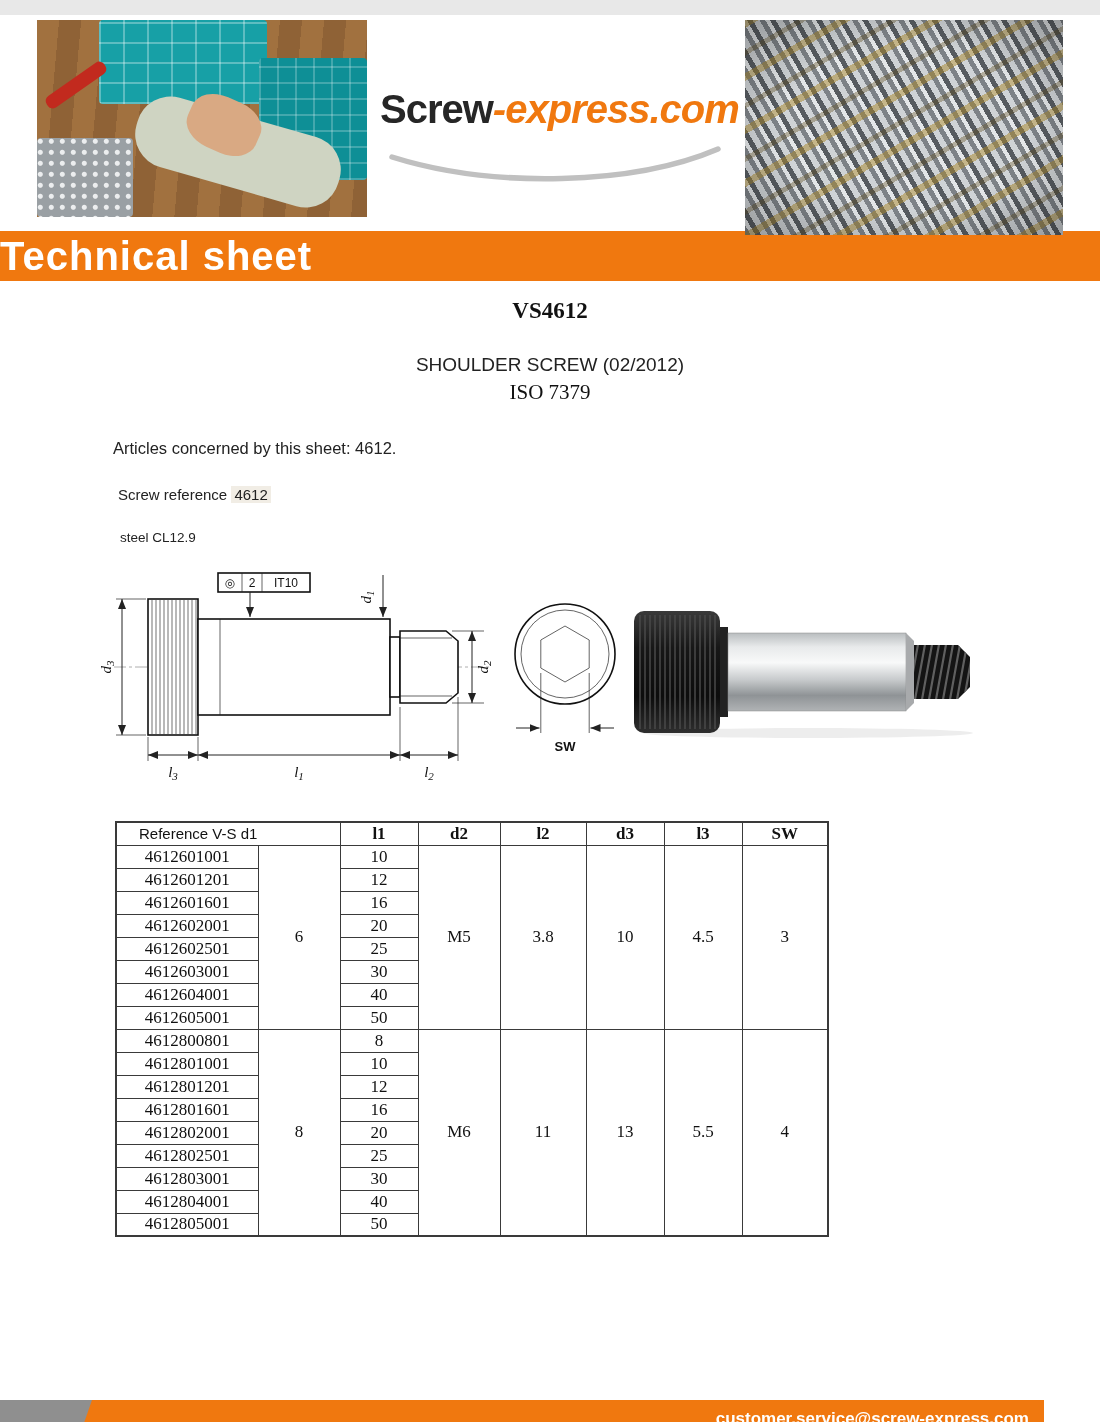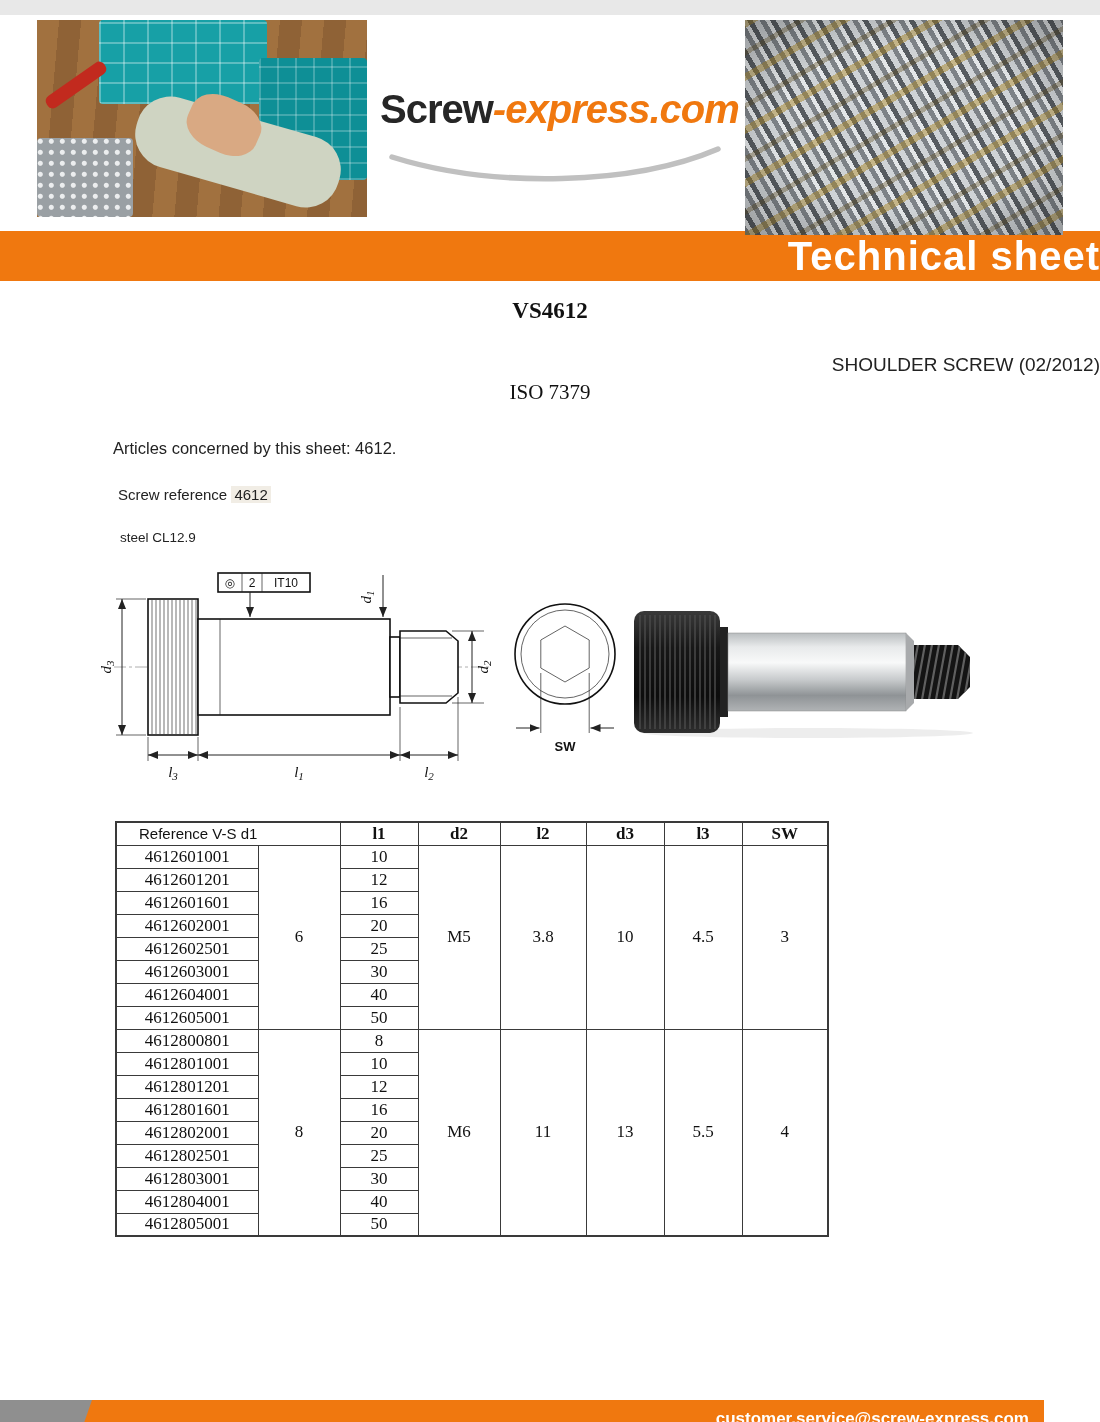--- a/index.html
+++ b/index.html
@@ -34,32 +34,32 @@
 
   
   .logo { position:absolute; left:380px; top:72px; width:360px; height:100px; }
   .logo-text { white-space:nowrap; font-size:40px; letter-spacing:-1px; }
   .logo-main { font-weight:bold; color:#262626; }
   .logo-accent { font-weight:bold; font-style:italic; color:#f0780f; }
   .swoosh { position:absolute; left:4px; top:58px; }
 
   
   .banner { position:absolute; left:0; top:216px; width:1100px; height:50px; background:#f0780f;
-    text-align:right; line-height:50px; z-index:2; }
+    text-align:left; line-height:50px; z-index:2; }
   .banner span { color:#fff; font-weight:bold; font-size:40px; letter-spacing:1px; }
   .footer { position:absolute; left:0; top:1385px; width:1044px; height:37px; background:#f0780f;
     text-align:right; line-height:37px; }
   .footer-gray { position:absolute; left:0; top:0; width:92px; height:37px; background:#8f8f8f;
     clip-path:polygon(0 0, 100% 0, 86% 100%, 0 100%); }
   .footer-email { color:#fff; font-weight:bold; font-size:17px; padding-right:15px; display:inline-block; }
 
   
   .centered { position:absolute; left:0; width:1100px; text-align:center; }
   .doc-code { top:283px; font-family:"Liberation Serif", serif; font-weight:bold; font-size:23px; color:#111; }
-  .doc-subtitle { top:339px; font-size:19px; color:#222;text-align:right; }
+  .doc-subtitle { top:339px; font-size:19px; color:#222; }
   .doc-standard { top:365px; font-family:"Liberation Serif", serif; font-weight:normal; font-size:21px; color:#111; }
   .articles { position:absolute; left:113px; top:424px; font-size:16.5px; color:#222; }
   .screw-ref { position:absolute; left:118px; top:471px; font-size:15px; color:#222; }
   .screw-ref .hl { background:#f1ede5; padding:0 3px; }
   .material { position:absolute; left:120px; top:515px; font-size:13.5px; color:#222; }
 
   
   .side-view { position:absolute; left:100px; top:552px; }
   .end-view { position:absolute; left:502px; top:566px; }
   .screw-photo { position:absolute; left:628px; top:590px; }

